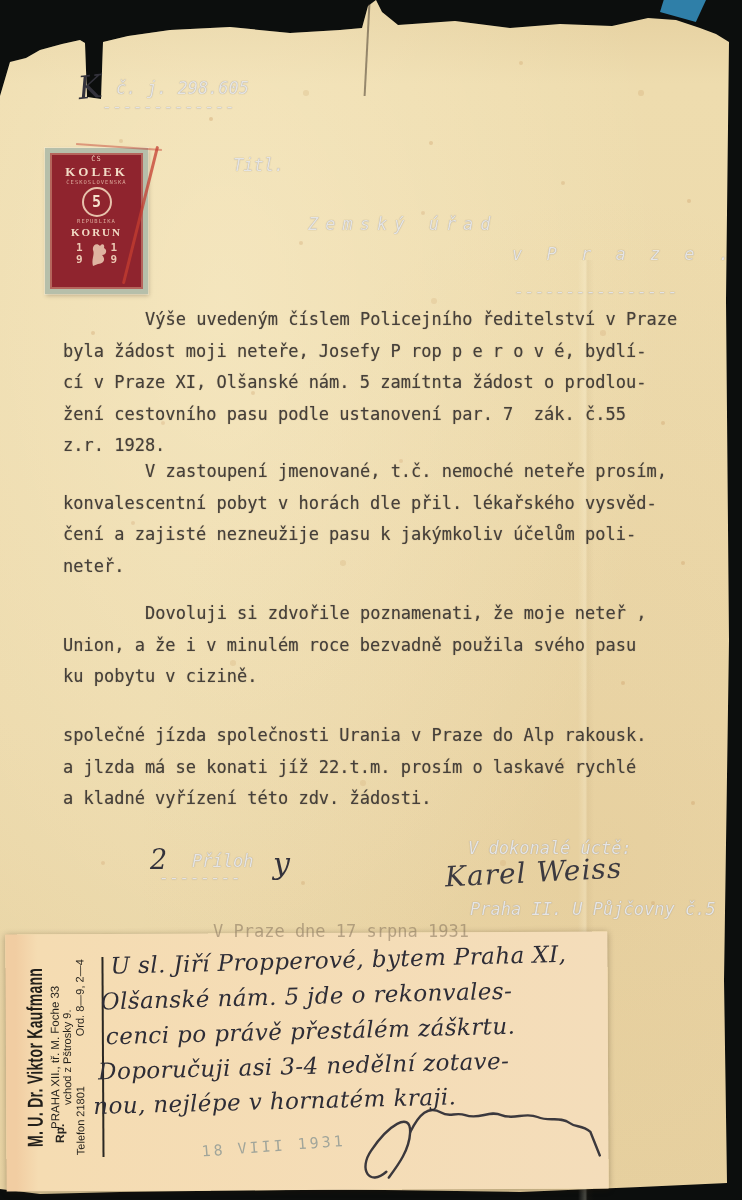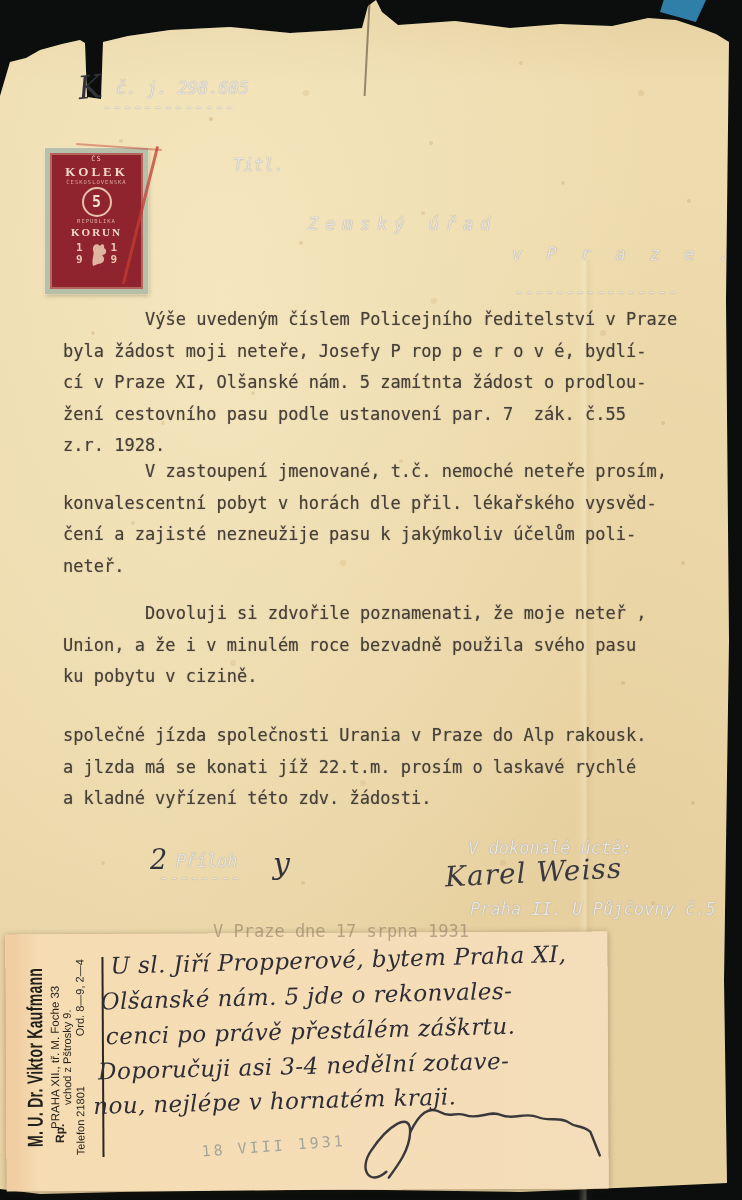--- a/index.html
+++ b/index.html
@@ -66,21 +66,21 @@
   .date-stamp{position:absolute;left:195px;top:204px;font-family:"DejaVu Sans Mono",monospace;
      font-size:15px;letter-spacing:3px;color:#8d9894;opacity:.8;transform:rotate(-4deg);}
   .scrawl{position:absolute;left:348px;top:152px;}
   
   .dateline{position:absolute;left:213px;top:921px;font-size:17px;color:#86745d;opacity:.55;z-index:12;white-space:pre;}
   
   .valediction{left:468px;top:838px;}
   .sig-weiss{left:445px;top:856px;font-size:28px;transform:rotate(-3deg);color:#3c3a40;letter-spacing:1px;}
   .sig-addr{left:470px;top:899px;}
   .encl-num{left:150px;top:844px;font-size:27px;}
-  .encl-label{left:176px;top:851px;}
+  .encl-label{left:192px;top:851px;}
   .encl-flourish{left:273px;top:846px;font-size:30px;}
   .encl-dash{left:159px;top:867px;}
 </style>
 </head>
 <body>
 
 <div class="page">
   <div class="paper"></div>
   <div class="spots"></div>
   <div class="crease"></div>

